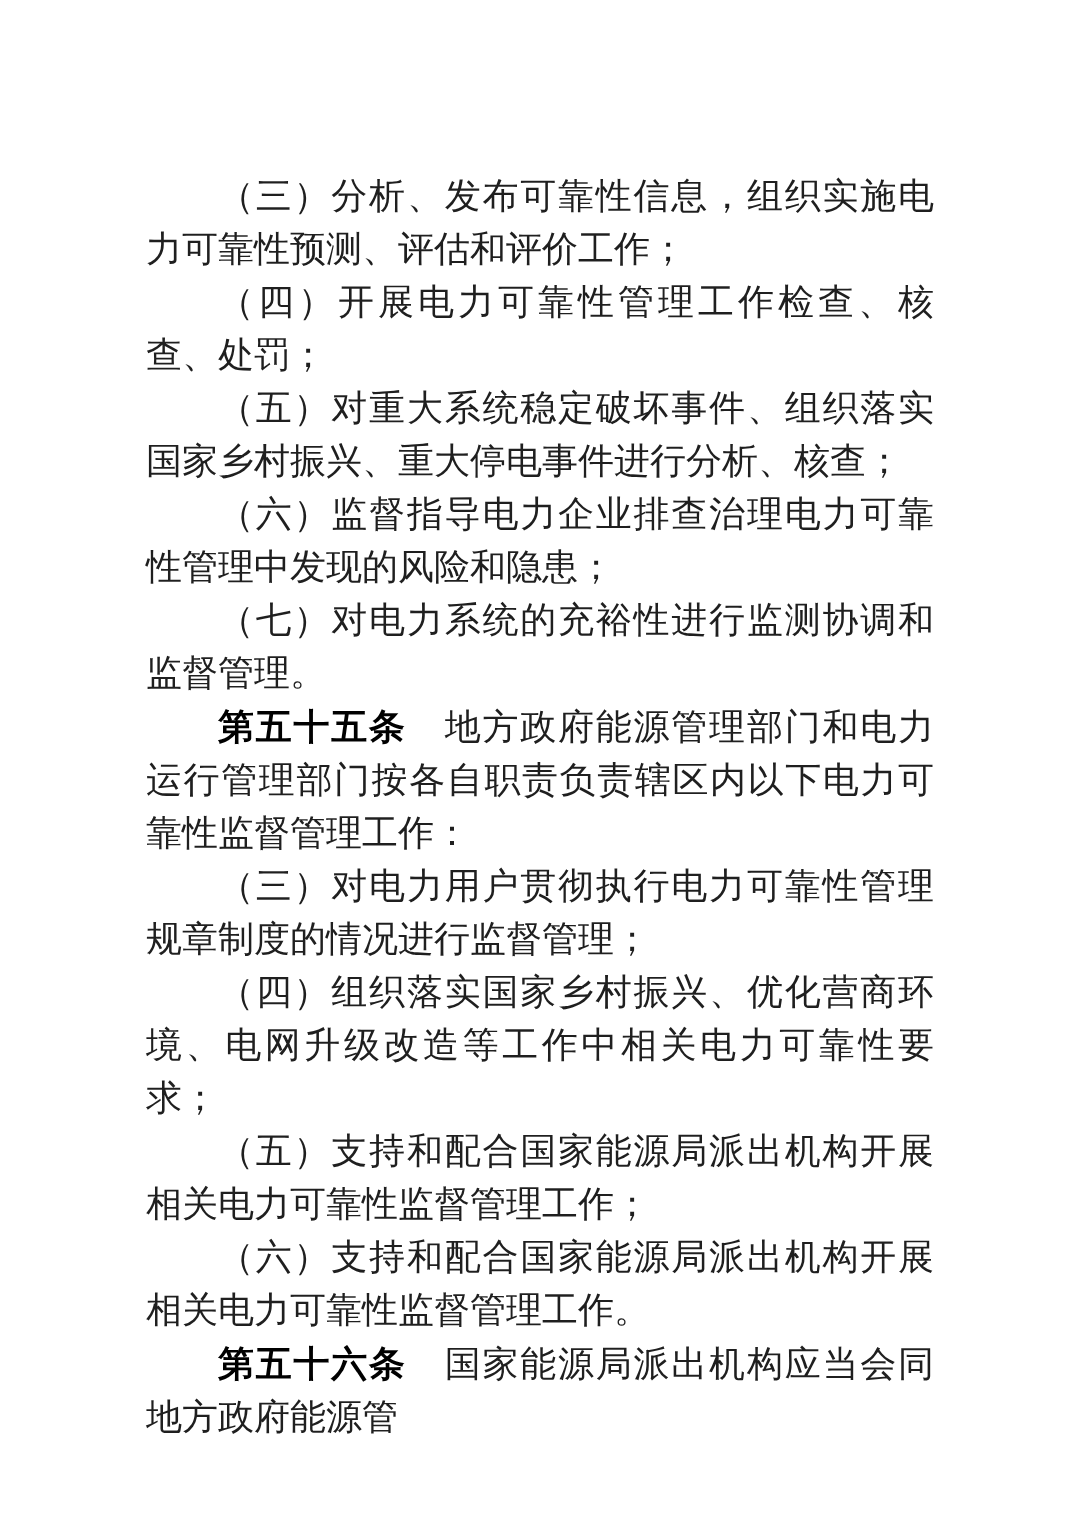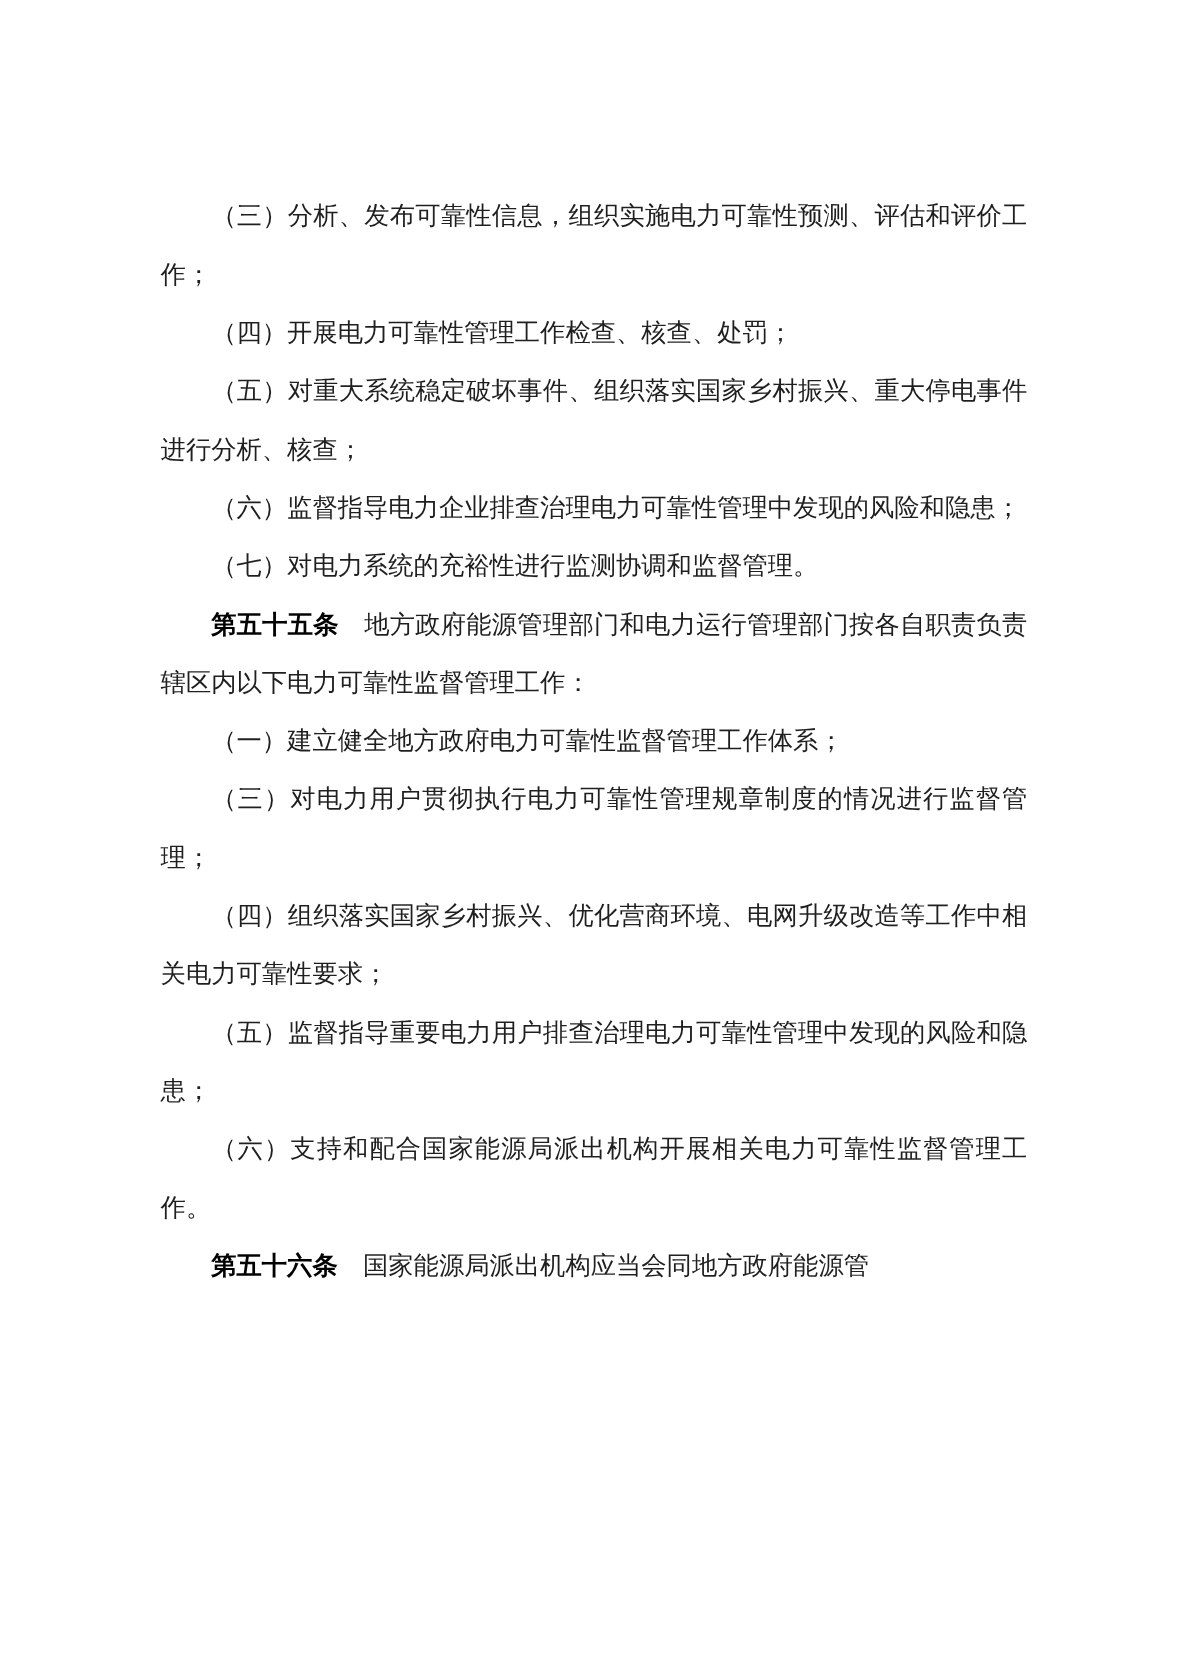--- a/index.html
+++ b/index.html
@@ -17,21 +17,21 @@
   }
   .doc-body {
     position: absolute;
     left: 146px;
     top: 170px;
     width: 788px;
   }
   .para {
     margin: 0;
     font-family: "Liberation Serif", serif;
-    font-size: 23px;
+    font-size: 36px;
     line-height: 53px;
     color: #1f1f1f;
     text-align: justify;
     text-indent: 2em;
     letter-spacing: 0;
     word-break: normal;
   }
   .para .head {
     font-family: Liberation Sans, sans-serif;
     font-weight: 700;
@@ -42,20 +42,19 @@
 <body>
 
 <div class="page">
   <div class="doc-body">
       <p class="para"><span>（三）分析、发布可靠性信息，组织实施电力可靠性预测、评估和评价工作；</span></p>
       <p class="para"><span>（四）开展电力可靠性管理工作检查、核查、处罚；</span></p>
       <p class="para"><span>（五）对重大系统稳定破坏事件、组织落实国家乡村振兴、重大停电事件进行分析、核查；</span></p>
       <p class="para"><span>（六）监督指导电力企业排查治理电力可靠性管理中发现的风险和隐患；</span></p>
       <p class="para"><span>（七）对电力系统的充裕性进行监测协调和监督管理。</span></p>
       <p class="para"><span class="head">第五十五条</span>　<span>地方政府能源管理部门和电力运行管理部门按各自职责负责辖区内以下电力可靠性监督管理工作：</span></p>
-      <p class="para"><span>（一）建立健全地方政府电力可靠性监督管理工作体系；</span></p>
       <p class="para"><span>（三）对电力用户贯彻执行电力可靠性管理规章制度的情况进行监督管理；</span></p>
       <p class="para"><span>（四）组织落实国家乡村振兴、优化营商环境、电网升级改造等工作中相关电力可靠性要求；</span></p>
-      <p class="para"><span>（五）监督指导重要电力用户排查治理电力可靠性管理中发现的风险和隐患；</span></p>
+      <p class="para"><span>（五）支持和配合国家能源局派出机构开展相关电力可靠性监督管理工作；</span></p>
       <p class="para"><span>（六）支持和配合国家能源局派出机构开展相关电力可靠性监督管理工作。</span></p>
       <p class="para"><span class="head">第五十六条</span>　<span>国家能源局派出机构应当会同地方政府能源管</span></p>
     </div>
 </div>
 
 </body></html>

